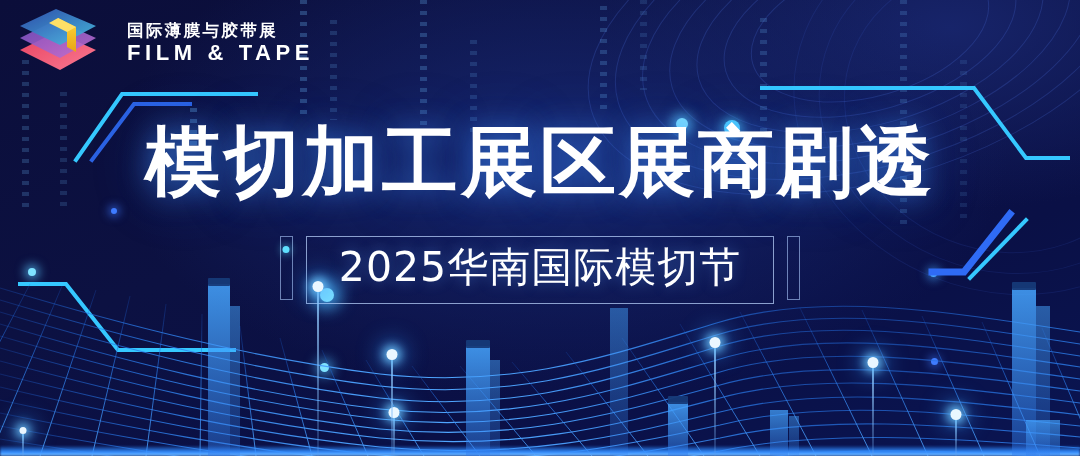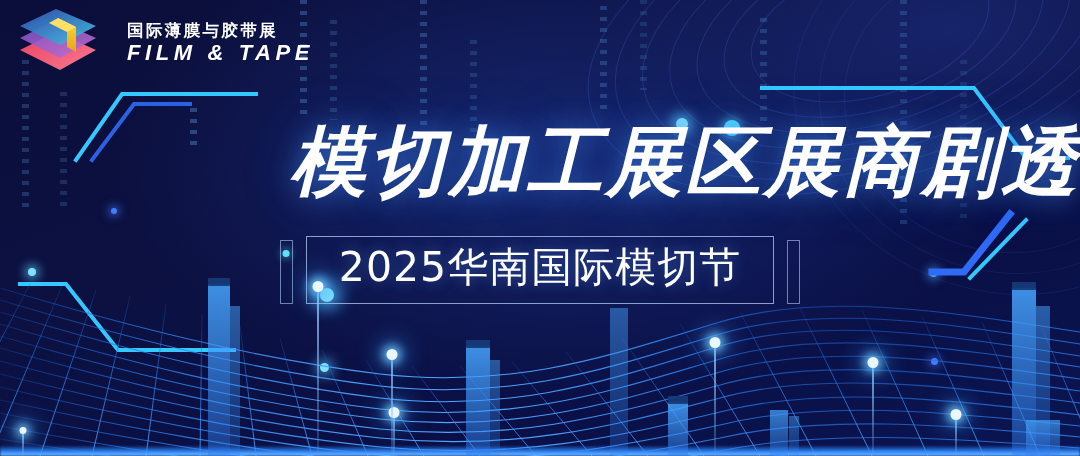--- a/index.html
+++ b/index.html
@@ -27,39 +27,38 @@
 
   
   .orb{position:absolute;border-radius:50%;background:#7fe3ff;pointer-events:none;}
 
   
   #logo{position:absolute;left:14px;top:6px;display:flex;align-items:center;gap:25px;}
   #logo-mark{position:relative;width:88px;height:70px;}
   #logo-mark svg{width:100%;height:100%;display:block;}
   #logo-text{display:flex;flex-direction:column;gap:3px;padding-top:4px;}
   #logo-cn{color:#fff;font-size:16.5px;font-weight:700;letter-spacing:2.4px;line-height:1;}
-  #logo-en{color:#fff;font-size:22px;font-weight:700;letter-spacing:4.6px;line-height:1;font-style:italic;}
+  #logo-en{color:#fff;font-size:22px;font-weight:700;letter-spacing:4.6px;line-height:1;}
 
   
   .bracket{position:absolute;pointer-events:none;}
   .bracket svg{display:block;overflow:visible;}
 
   
   #title{
-    position:absolute;left:0;right:0;top:124px;text-align:right;
+    position:absolute;left:0;right:0;top:124px;text-align:center;
     color:#ffffff;
     font-family:"DejaVu Sans","Liberation Sans",sans-serif;
     font-size:76px;font-weight:700;letter-spacing:3px;line-height:1;
     text-shadow:0 0 26px rgba(70,150,255,.55),0 0 54px rgba(40,110,230,.35);
     white-space:nowrap;
-    font-style:italic;
   }
 
   
-  #subtitle-row{position:absolute;left:0;right:0;top:236px;display:flex;justify-content:center;align-items:flex-end;gap:13px;}
+  #subtitle-row{position:absolute;left:0;right:0;top:236px;display:flex;justify-content:center;align-items:flex-start;gap:13px;}
   .sub-tick{width:13px;height:64px;border:1.5px solid rgba(175,205,255,.6);position:relative;}
   .sub-tick .dot{position:absolute;left:50%;top:9px;transform:translateX(-50%);width:7px;height:7px;border-radius:50%;background:#5fe0ff;box-shadow:0 0 8px #5fe0ff;}
   #subtitle-frame{border:1.6px solid rgba(188,214,255,.72);padding:8px 32px 12px;}
   #subtitle{
     color:#ffffff;font-size:41px;font-weight:400;letter-spacing:1px;line-height:1.12;
     font-family:"DejaVu Sans","Liberation Sans",sans-serif;white-space:nowrap;
     text-shadow:0 0 14px rgba(90,160,255,.45);
   }
 
   

